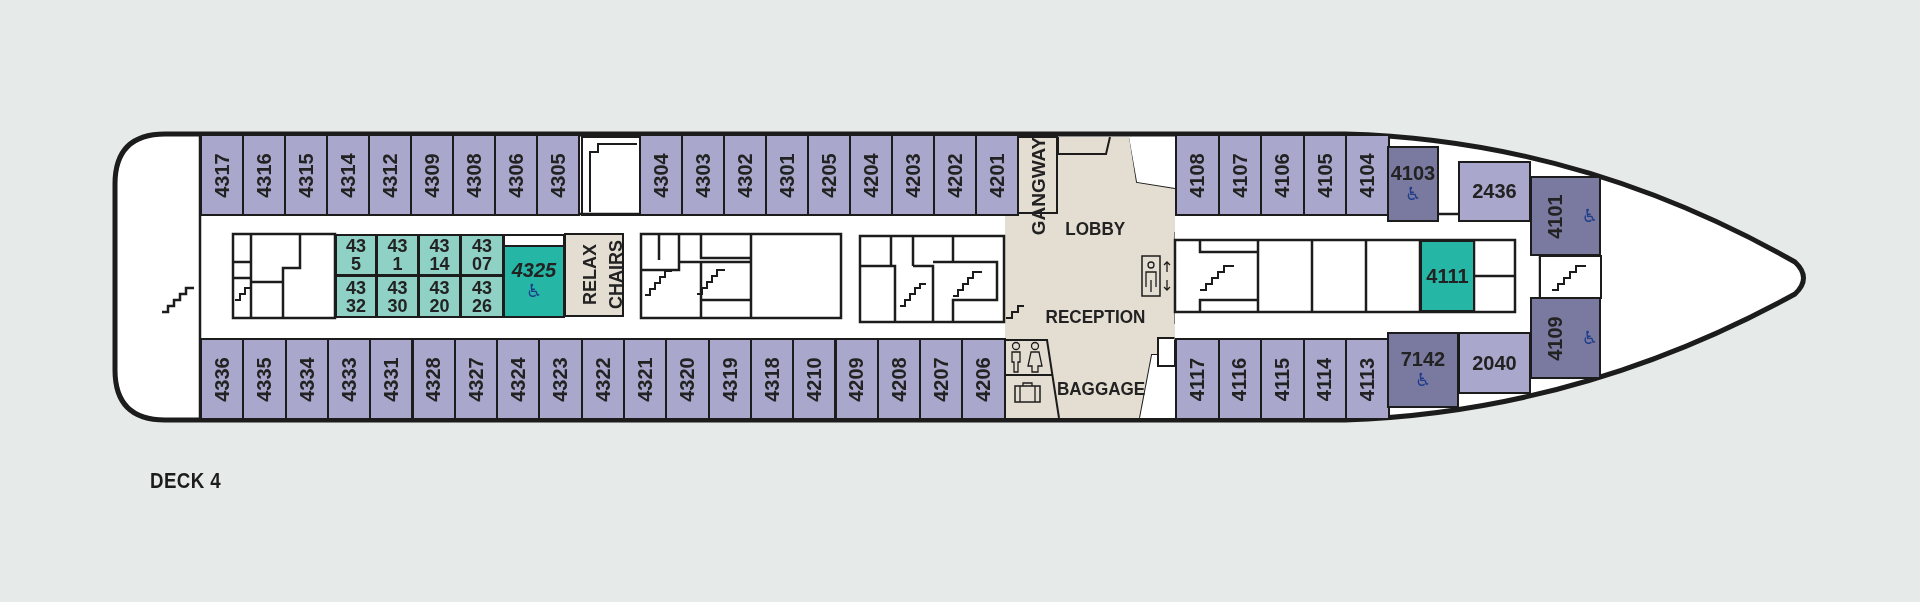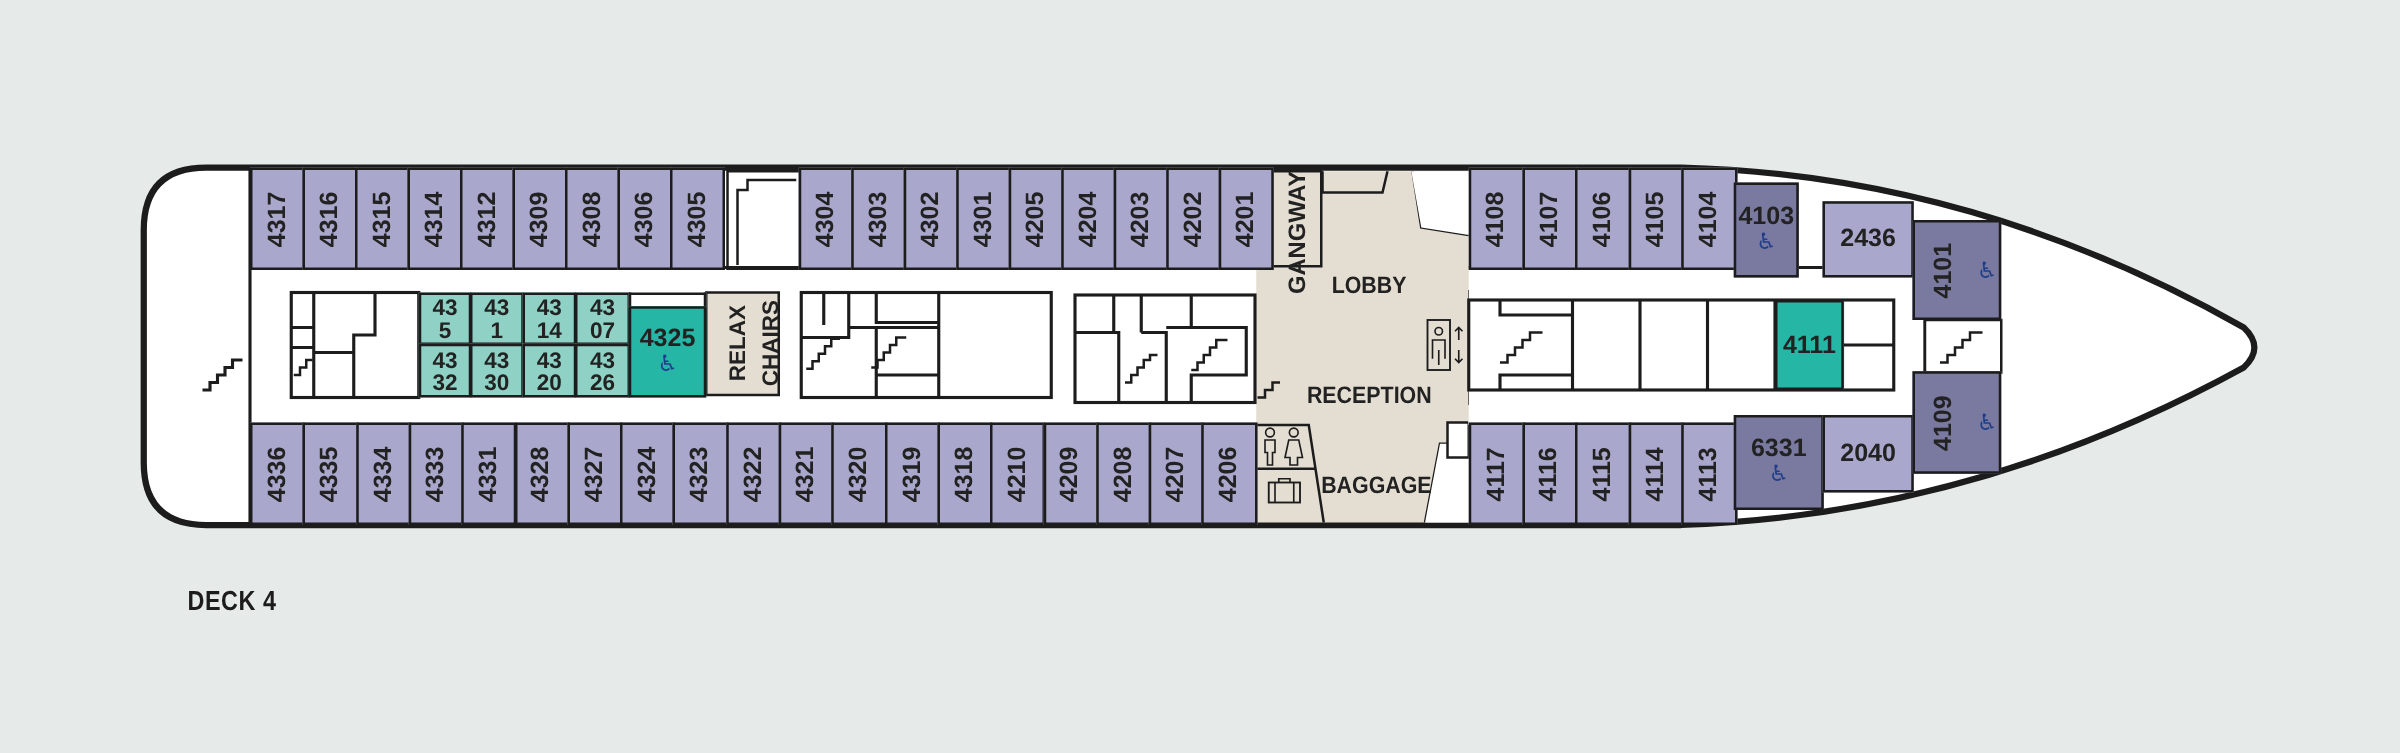--- a/index.html
+++ b/index.html
@@ -288,21 +288,21 @@
     </div>
   </div>
 <div class="cabin lteal" style="left:460px;top:275px;width:44px;height:43px;">
     <div class="stk col">
       <span>43</span>
       <span>26</span>
     </div>
   </div>
 
 <div style="position:absolute;left:503px;top:234px;width:62px;height:12px;border:2px solid #1c1c1c;border-bottom:none;background:#fff;box-sizing:border-box;"></div>
-<div class="cabin teal" style="left:503px;top:245px;width:62px;height:73px;">
+<div class="cabin teal" style="left:503px;top:245px;width:62px;height:73px;font-style:italic;">
     <div class="col">
       <span class="h">4325</span>
       <span class="acc">♿</span>
     </div>
   </div>
 
 <div class="cabin teal" style="left:1420px;top:240px;width:55px;height:72px;">
     <span class="h">4111</span>
   </div>
 
@@ -316,21 +316,21 @@
     <span class="h">2436</span>
   </div>
 <div class="cabin dark" style="left:1530px;top:176px;width:71px;height:80px;">
     <div class="row">
       <span class="v">4101</span>
       <span class="acc">♿</span>
     </div>
   </div>
 <div class="cabin dark" style="left:1387px;top:332px;width:72px;height:76px;">
     <div class="col">
-      <span class="h">6331</span>
+      <span class="h">7142</span>
       <span class="acc">♿</span>
     </div>
   </div>
 <div class="cabin" style="left:1458px;top:332px;width:73px;height:62px;">
     <span class="h">2040</span>
   </div>
 <div class="cabin dark" style="left:1530px;top:297px;width:71px;height:82px;">
     <div class="row">
       <span class="v">4109</span>
       <span class="acc">♿</span>

